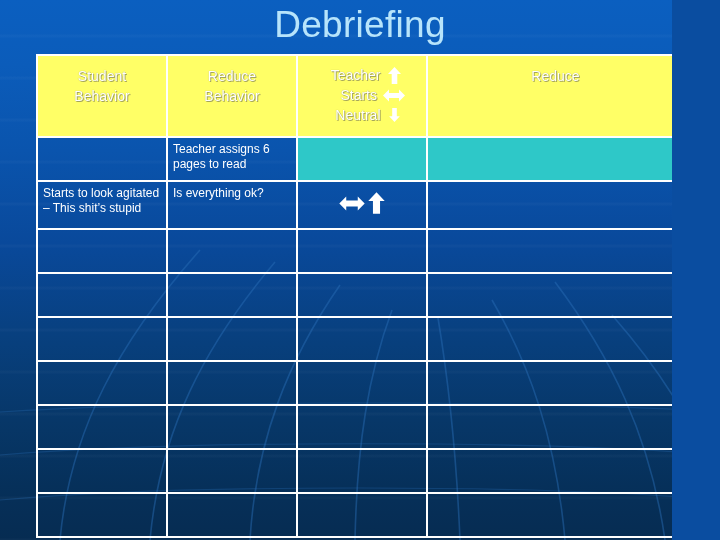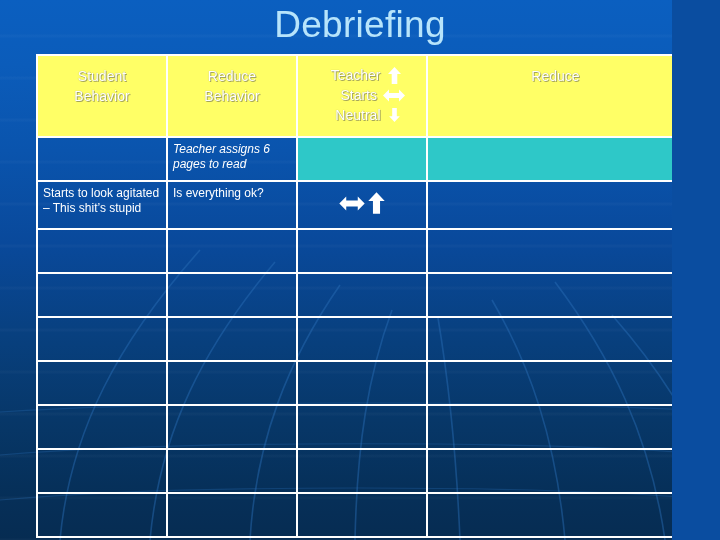--- a/index.html
+++ b/index.html
@@ -121,21 +121,21 @@
        0 0 1px rgba(120,120,60,0.6);
   }
   .esc-line .lbl { min-width: 58px; text-align: right; }
   .arrow { display: inline-block; line-height: 0; }
 
   
   .teal { background: #2ec8c8; }
   .teal2 { background: #2ec8c8; }
 
   
-  .body-row td { height: 42px; font-style: italic; }
+  .body-row td { height: 42px; }
   .tall-row td { height: 46px; margin-top: 24px; }
   .cell-txt {
     color: #ffffff;
     font-size: 12px;
     line-height: 15px;
     padding: 4px 5px 0 5px;
   }
   .cell-arrows {
     display: flex;
     align-items: center;

